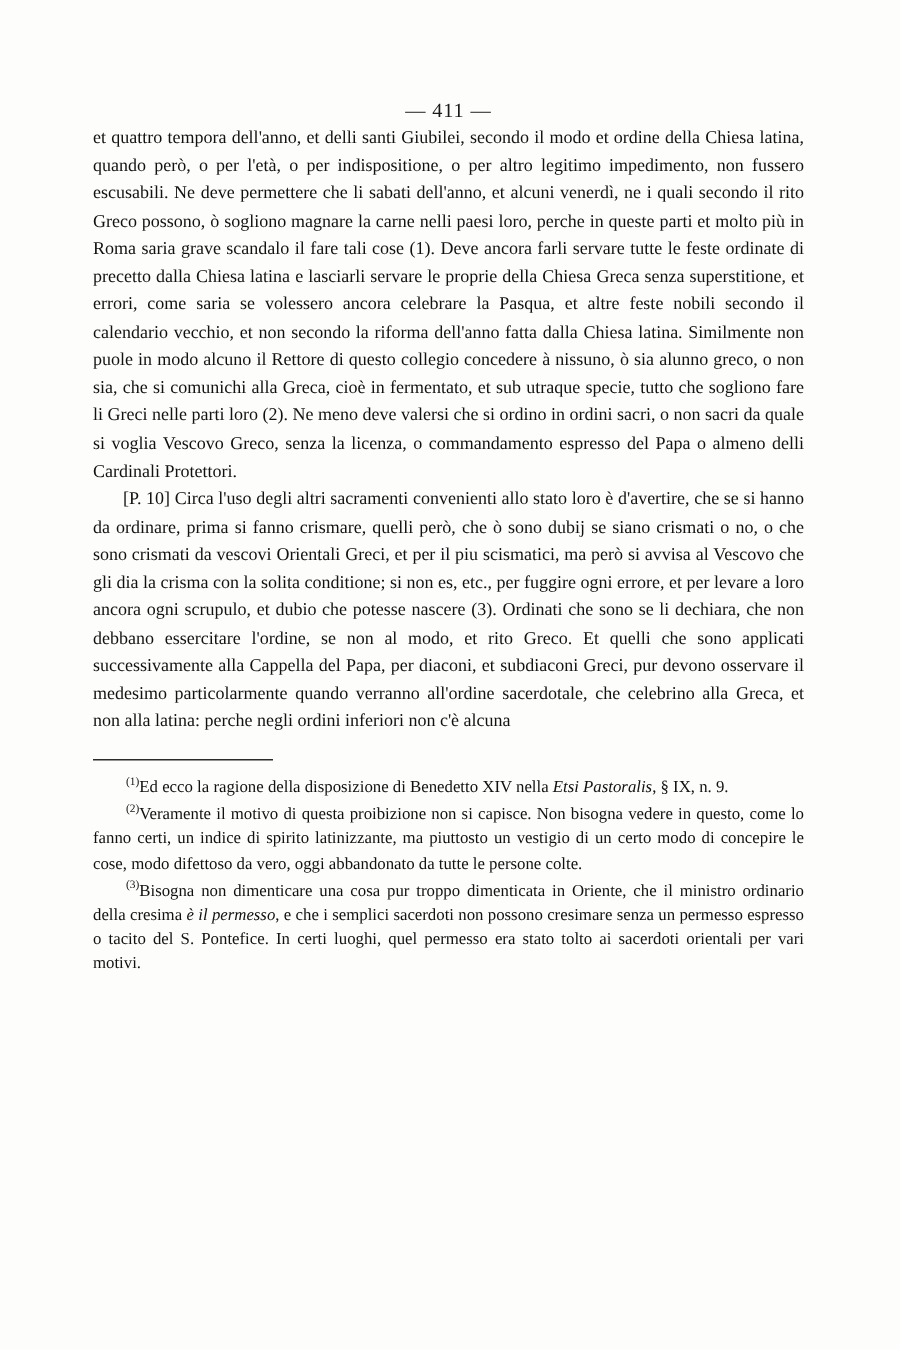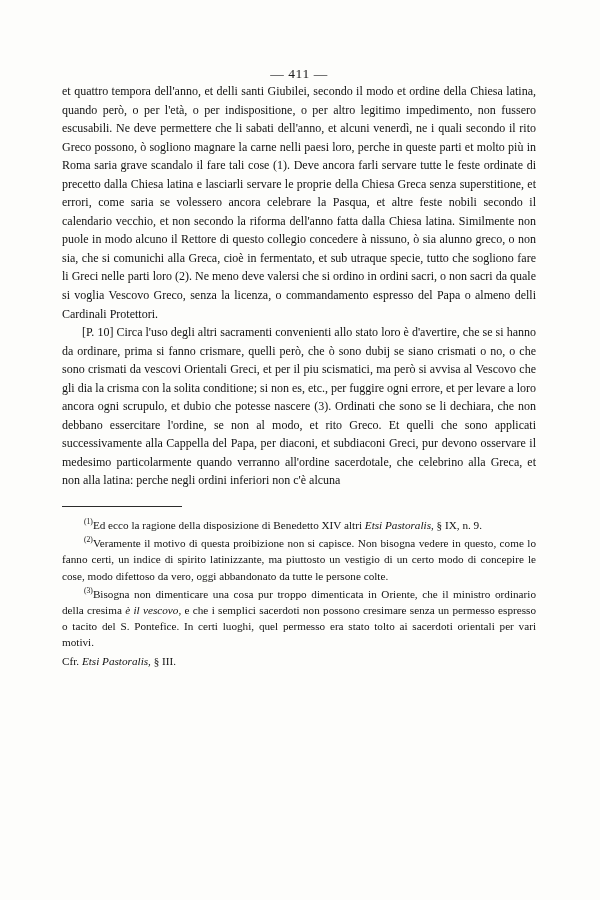--- a/index.html
+++ b/index.html
@@ -87,23 +87,22 @@
     <div class="folio">—  411  —</div>
 
     <div class="body-text">
       <p><span>et quattro tempora dell'anno, et delli santi Giubilei, secondo il modo et ordine della Chiesa latina, quando però, o per l'età, o per indispositione, o per altro legitimo impedimento, non fussero escusabili. Ne deve permettere che li sabati dell'anno, et alcuni venerdì, ne i quali secondo il rito Greco possono, ò sogliono magnare la carne nelli paesi loro, perche in queste parti et molto più in Roma saria grave scandalo il fare tali cose (1). Deve ancora farli servare tutte le feste ordinate di precetto dalla Chiesa latina e lasciarli servare le proprie della Chiesa Greca senza superstitione, et errori, come saria se volessero ancora celebrare la Pasqua, et altre feste nobili secondo il calendario vecchio, et non secondo la riforma dell'anno fatta dalla Chiesa latina. Similmente non puole in modo alcuno il Rettore di questo collegio concedere à nissuno, ò sia alunno greco, o non sia, che si comunichi alla Greca, cioè in fermentato, et sub utraque specie, tutto che sogliono fare li Greci nelle parti loro (2). Ne meno deve valersi che si ordino in ordini sacri, o non sacri da quale si voglia Vescovo Greco, senza la licenza, o commandamento espresso del Papa o almeno delli Cardinali Protettori.</span></p>
       <p class="indent"><span>[P. 10] Circa l'uso degli altri sacramenti convenienti allo stato loro è d'avertire, che se si hanno da ordinare, prima si fanno crismare, quelli però, che ò sono dubij se siano crismati o no, o che sono crismati da vescovi Orientali Greci, et per il piu scismatici, ma però si avvisa al Vescovo che gli dia la crisma con la solita conditione; si non es, etc., per fuggire ogni errore, et per levare a loro ancora ogni scrupulo, et dubio che potesse nascere (3). Ordinati che sono se li dechiara, che non debbano essercitare l'ordine, se non al modo, et rito Greco. Et quelli che sono applicati successivamente alla Cappella del Papa, per diaconi, et subdiaconi Greci, pur devono osservare il medesimo particolarmente quando verranno all'ordine sacerdotale, che celebrino alla Greca, et non alla latina: perche negli ordini inferiori non c'è alcuna</span></p>
     </div>
 
     <div class="rule"></div>
 
     <div class="notes">
-      <p><sup>(1)</sup><span>Ed ecco la ragione della disposizione di Benedetto XIV altri </span><i>Etsi Pastoralis</i><span>, § IX, n. 9.</span></p>
+      <p><sup>(1)</sup><span>Ed ecco la ragione della disposizione di Benedetto XIV nella </span><i>Etsi Pastoralis</i><span>, § IX, n. 9.</span></p>
 
       <p><sup>(2)</sup><span>Veramente il motivo di questa proibizione non si capisce. Non bisogna vedere in questo, come lo fanno certi, un indice di spirito latinizzante, ma piuttosto un vestigio di un certo modo di concepire le cose, modo difettoso da vero, oggi abbandonato da tutte le persone colte.</span></p>
 
-      <p class="last"><sup>(3)</sup><span>Bisogna non dimenticare una cosa pur troppo dimenticata in Oriente, che il ministro ordinario della cresima </span><i>è il vescovo</i><span>, e che i semplici sacerdoti non possono cresimare senza un permesso espresso o tacito del S. Pontefice. In certi luoghi, quel permesso era stato tolto ai sacerdoti orientali per vari motivi.</span></p>
+      <p class="last"><sup>(3)</sup><span>Bisogna non dimenticare una cosa pur troppo dimenticata in Oriente, che il ministro ordinario della cresima </span><i>è il permesso</i><span>, e che i semplici sacerdoti non possono cresimare senza un permesso espresso o tacito del S. Pontefice. In certi luoghi, quel permesso era stato tolto ai sacerdoti orientali per vari motivi.</span></p>
 
-      <p class="cfr-line"><span>Cfr. </span><i>Etsi Pastoralis</i><span>, § III.</span></p>
     </div>
 
   </div>
 </div>
 
 </body></html>

